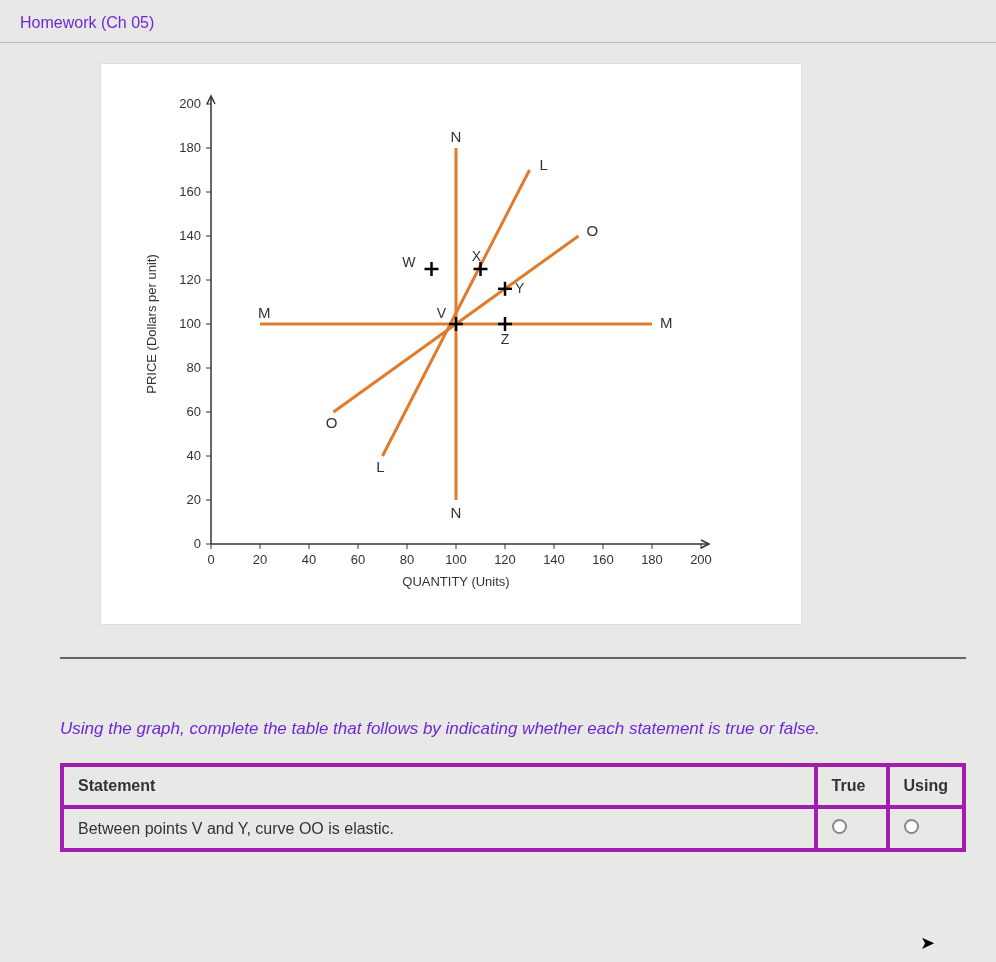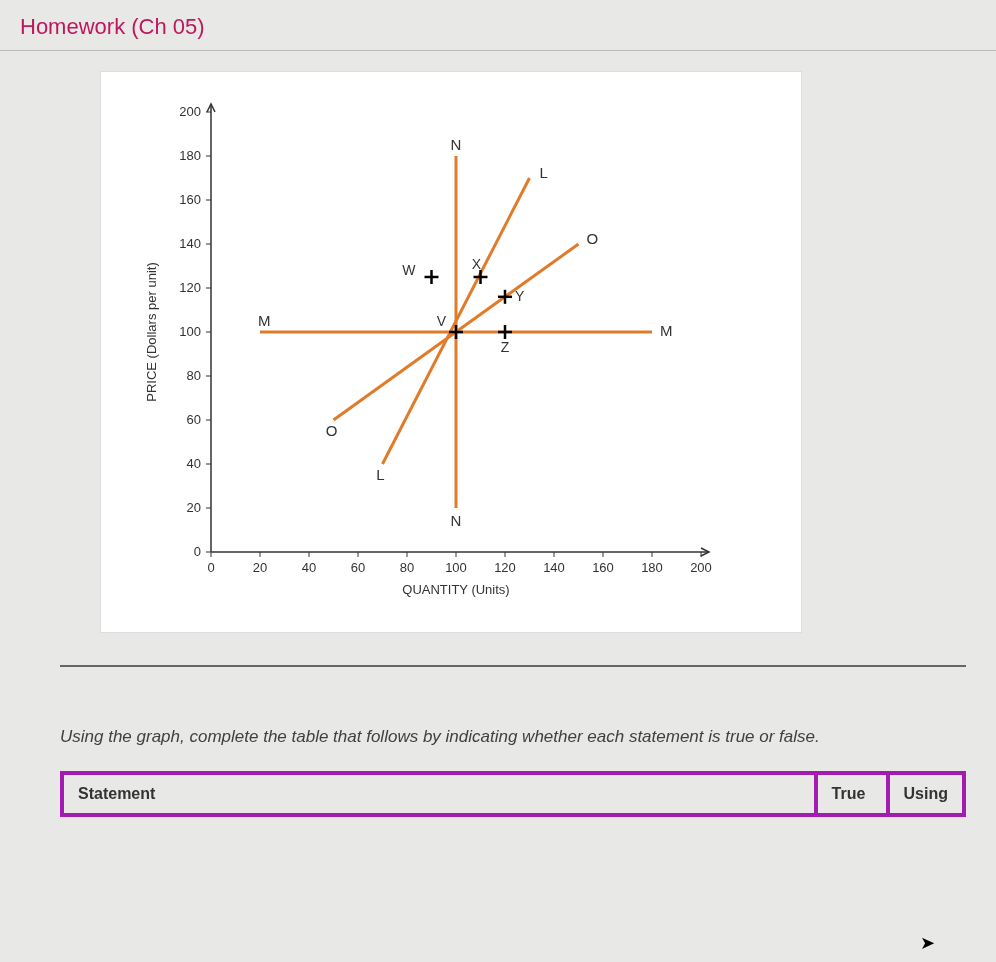--- a/index.html
+++ b/index.html
@@ -4,24 +4,24 @@
 <style>
   * { box-sizing: border-box; }
   body {
     margin: 0;
     font-family: Arial, sans-serif;
     background: #e8e8e6;
     color: #333;
     width: 996px;
   }
   .page-title {
-    font-size: 22px;
+    font-size: 16px;
     padding: 14px 20px 10px 20px;
     border-bottom: 1px solid #bbb;
-    color: #be185d;
+    color: #6d28d9;
     font-weight: normal;
   }
   .content {
     padding: 20px 30px 30px 60px;
   }
   .graph-wrap {
     background: #fff;
     border: 1px solid #ddd;
     padding: 20px 40px 20px 20px;
     display: inline-block;
@@ -38,21 +38,21 @@
   .line-label { font-size: 15px; fill: #333; font-family: Arial, sans-serif; }
   .pt-label { font-size: 14px; fill: #333; font-family: Arial, sans-serif; }
   .divider {
     border: none;
     border-top: 2px solid #666;
     margin: 28px 0 60px 0;
   }
   .instructions {
     font-style: italic;
     font-size: 17px;
-    color: #404040;
+    color: #6d28d9;
     margin: 10px 0 24px 0;
   }
   table.statements {
     width: 100%;
     border-collapse: collapse;
     font-size: 16px;
   }
   table.statements th, table.statements td {
     border: 4px solid #a21caf;
     padding: 10px 14px;
@@ -180,18 +180,23 @@
 
   <table class="statements">
     <thead>
       <tr>
         <th>Statement</th>
         <th class="center">True</th>
         <th class="center">Using</th>
       </tr>
     </thead>
     <tbody id="stmt-body">
+        <tr>
+          <td>Between points V and Y, curve OO is elastic.</td>
+          <td class="center"><span class="radio"></span></td>
+          <td class="center"><span class="radio"></span></td>
+        </tr>
       </tbody>
   </table>
 
 </div>
 
 <span class="cursor-icon">➤</span>
 
 </body></html>

